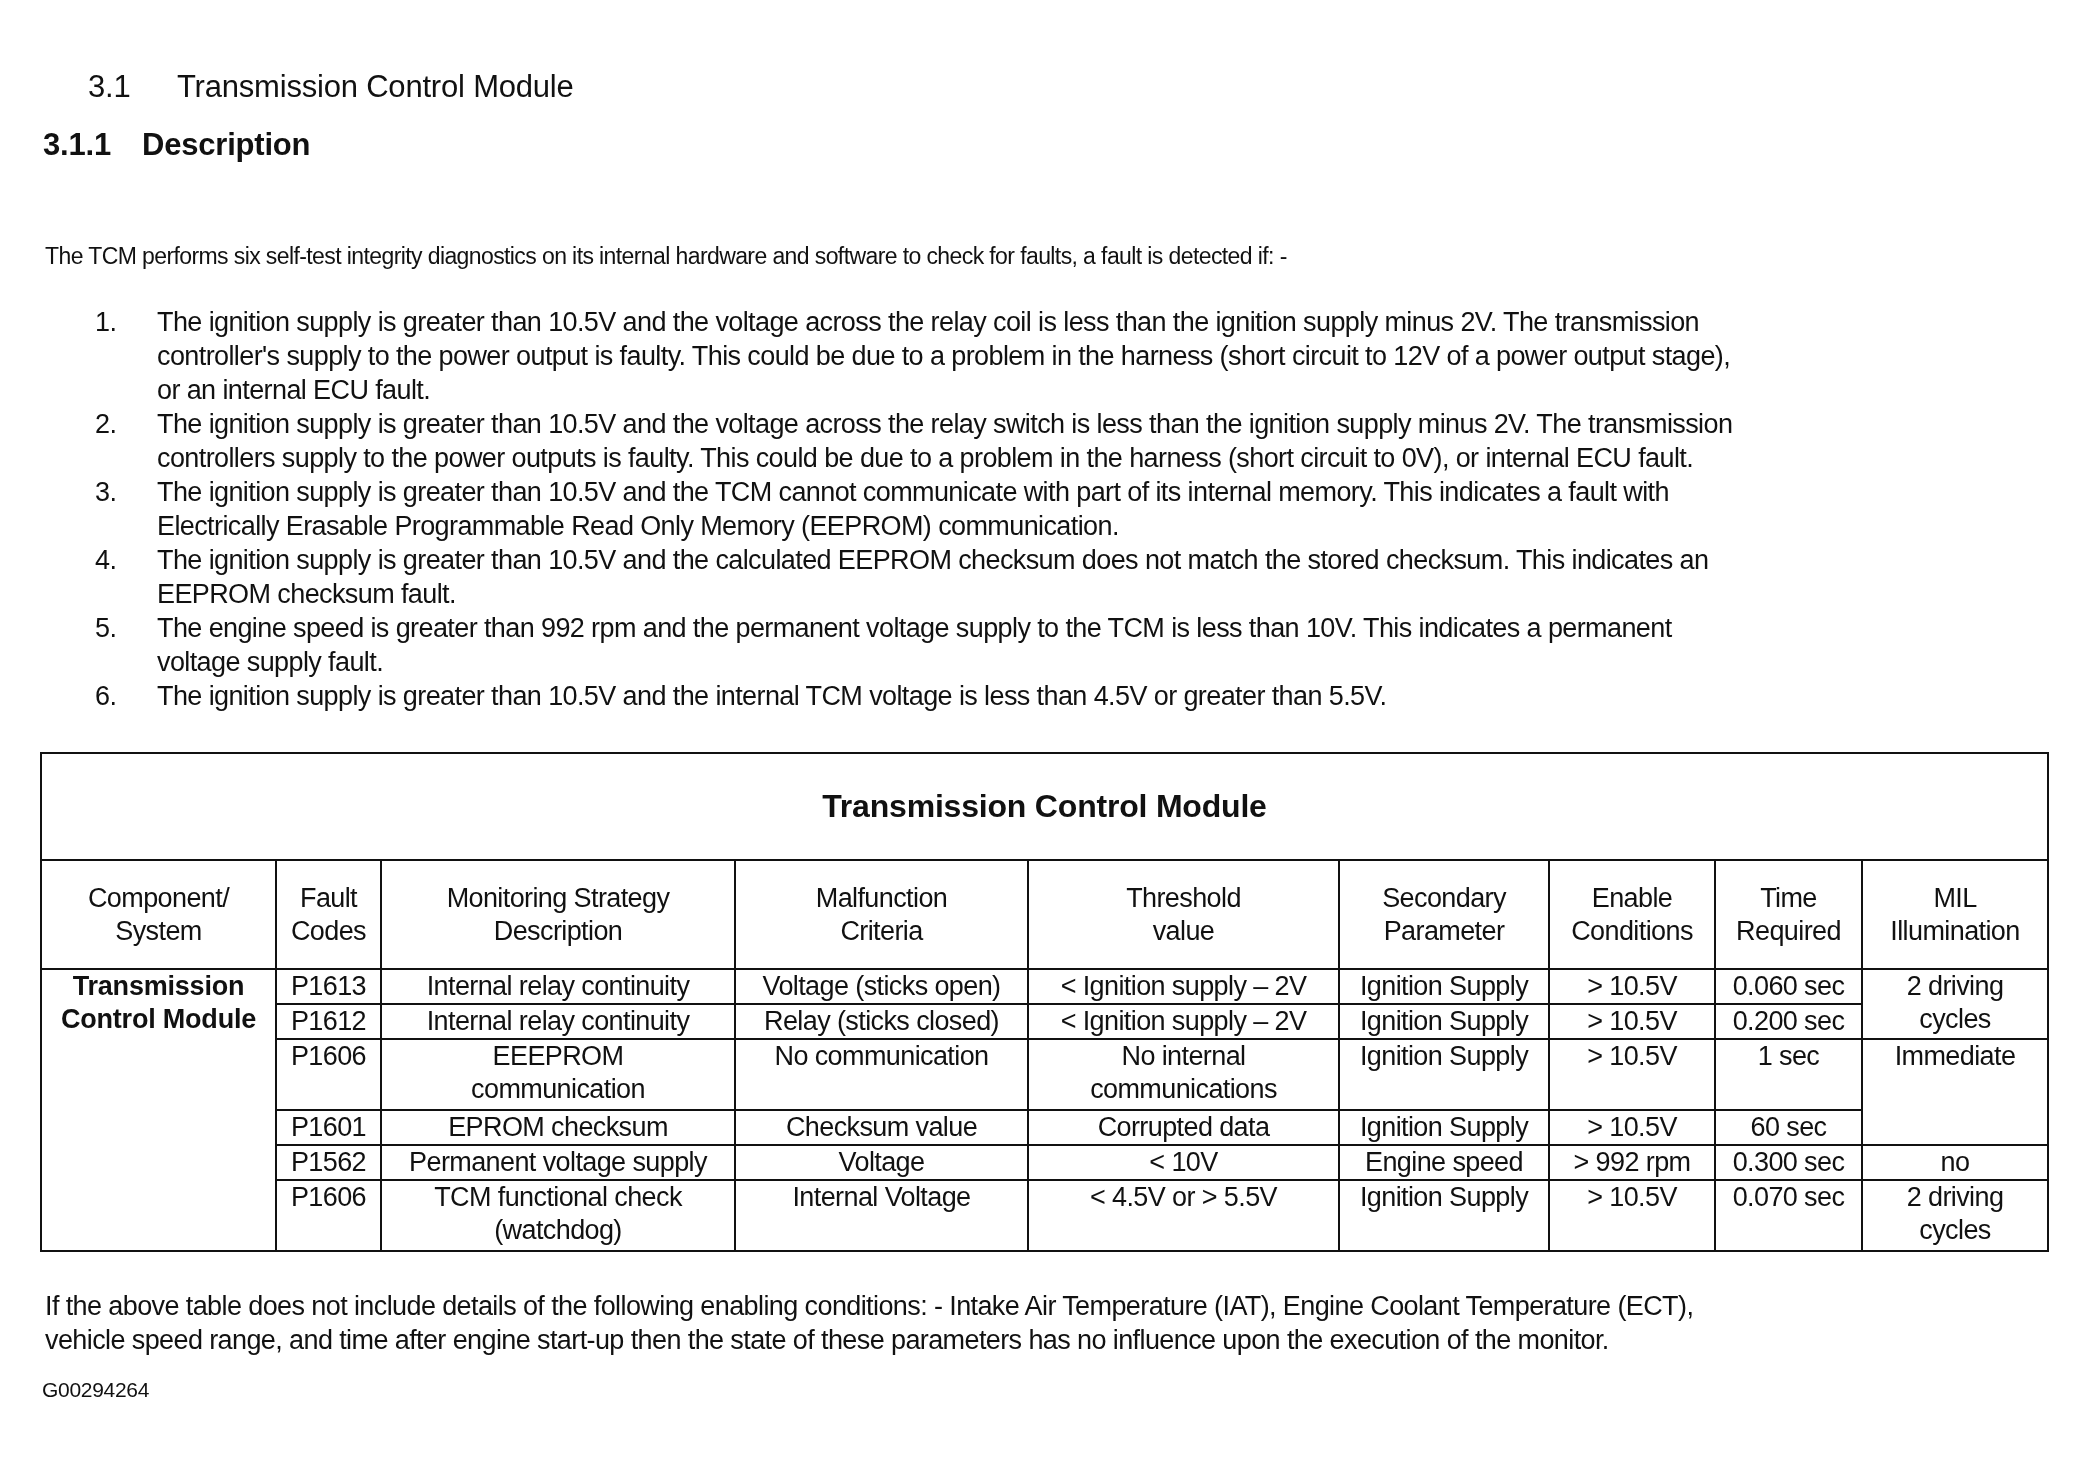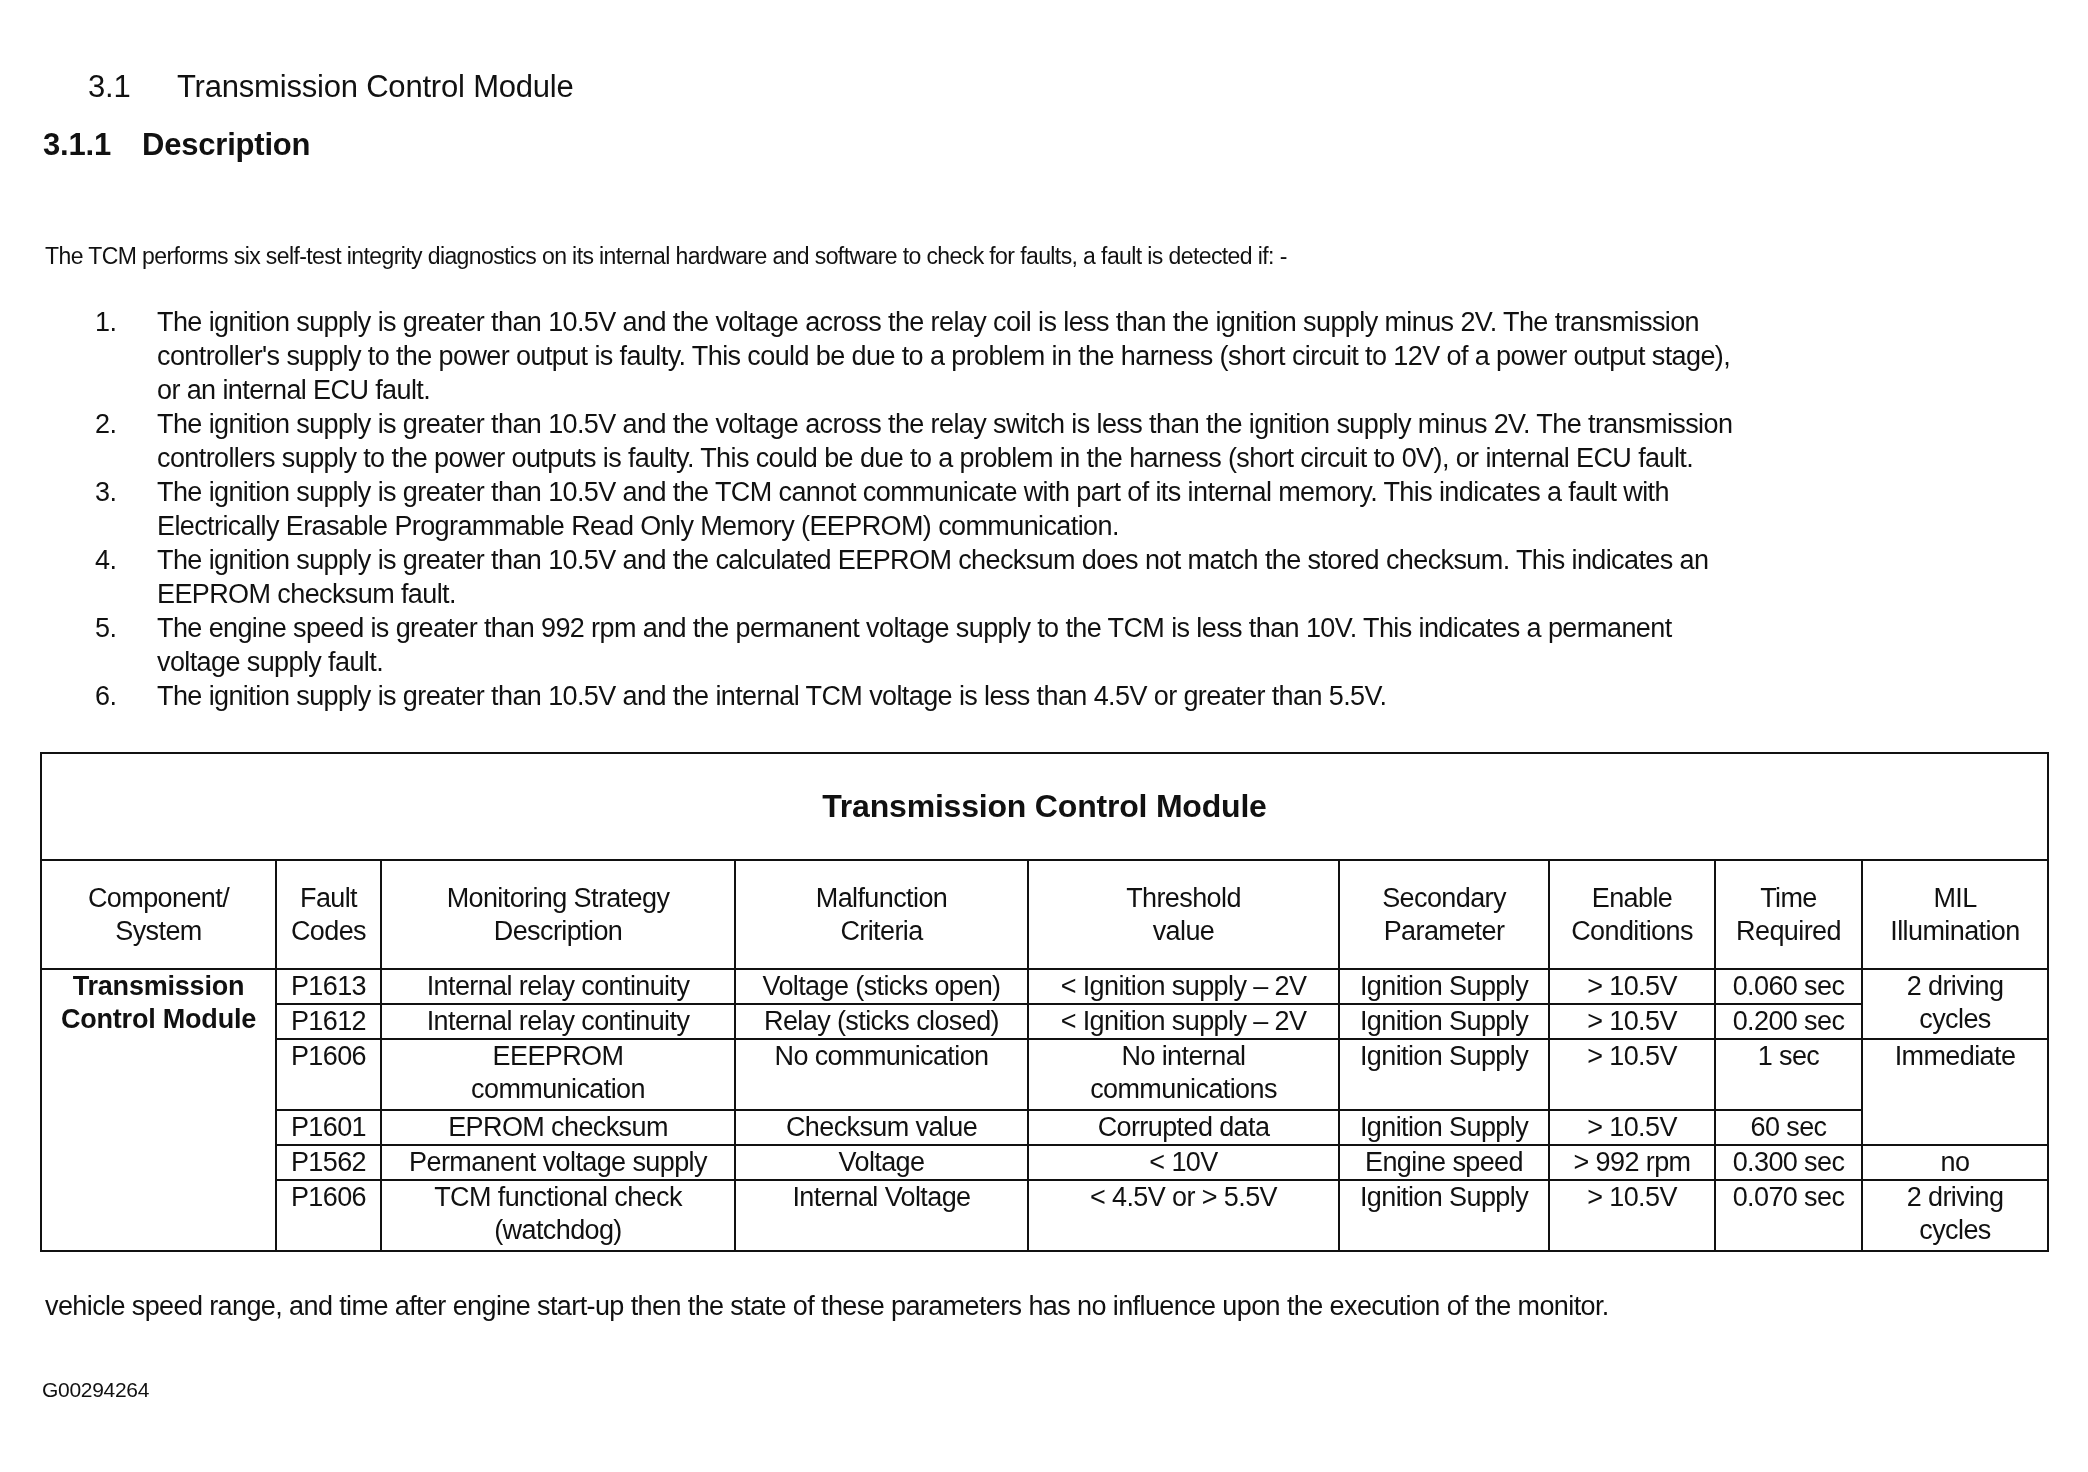--- a/index.html
+++ b/index.html
@@ -237,15 +237,16 @@
     <td class="left">0.070 sec</td>
     <td>
           <div>2 driving</div>
           <div>cycles</div>
         </td>
   </tr>
 </tbody>
   </table>
 
 <div class="footer">
+  <div>If the above table does not include details of the following enabling conditions: - Intake Air Temperature (IAT), Engine Coolant Temperature (ECT),</div>
   <div>vehicle speed range, and time after engine start-up then the state of these parameters has no influence upon the execution of the monitor.</div>
 </div>
 <div class="code">G00294264</div>
 
 </body></html>

